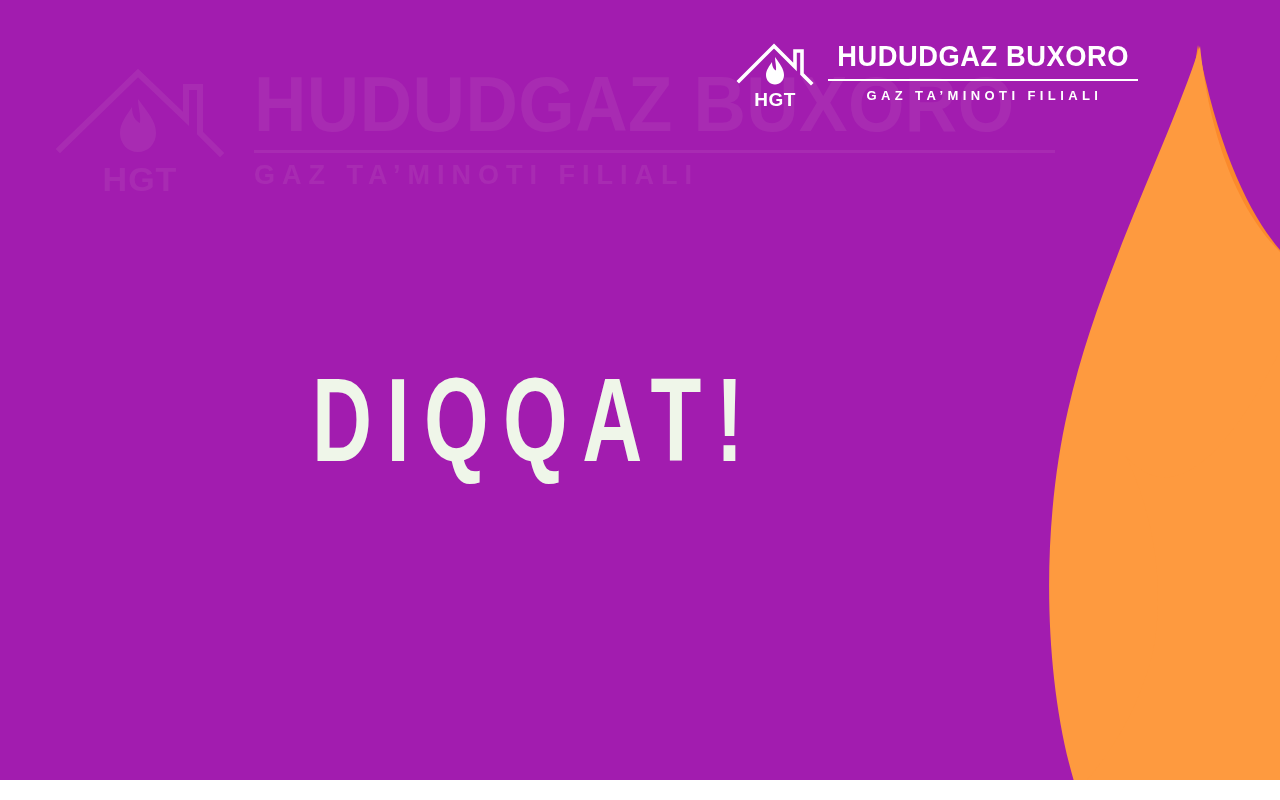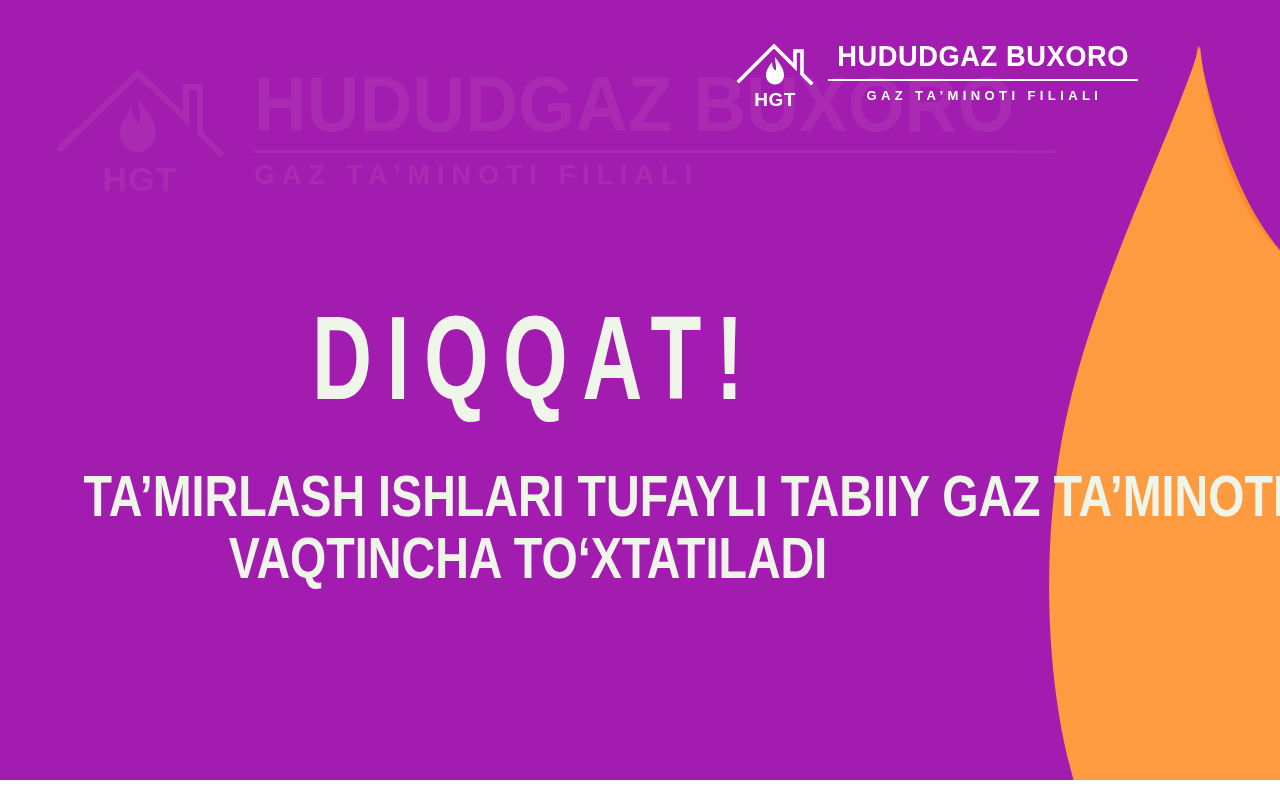--- a/index.html
+++ b/index.html
@@ -243,19 +243,15 @@
     </div>
     <div class="brand-text">
       <div class="brand-title">HUDUDGAZ BUXORO</div>
       <div class="brand-rule"></div>
       <div class="brand-sub">GAZ TA’MINOTI FILIALI</div>
     </div>
   </div>
 
   <div class="content">
     <div class="headline">DIQQAT!</div>
-    <div class="subhead">
-      <span class="subhead-line">TA’MIRLASH ISHLARI TUFAYLI TABIIY GAZ TA’MINOTI</span>
-      <span class="subhead-line">VAQTINCHA TO‘XTATILADI</span>
-    </div>
   </div>
 
 </div>
 
 </body></html>

